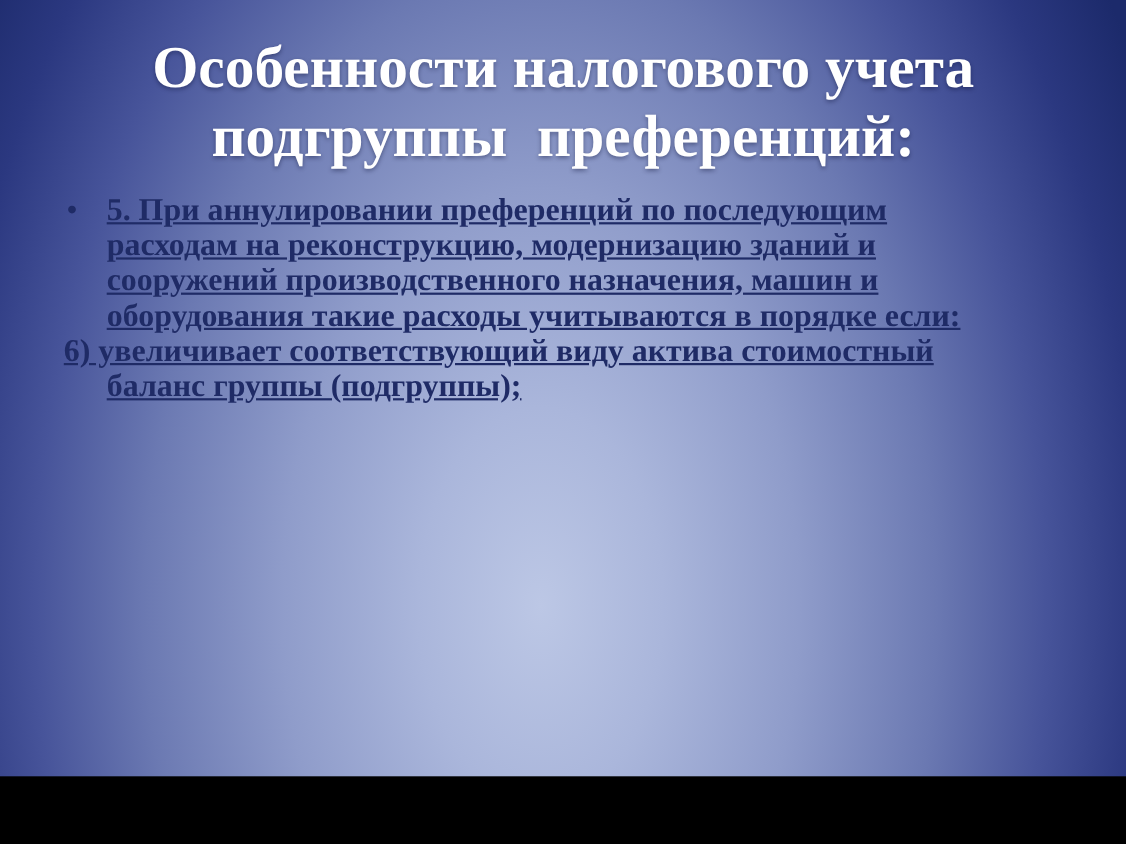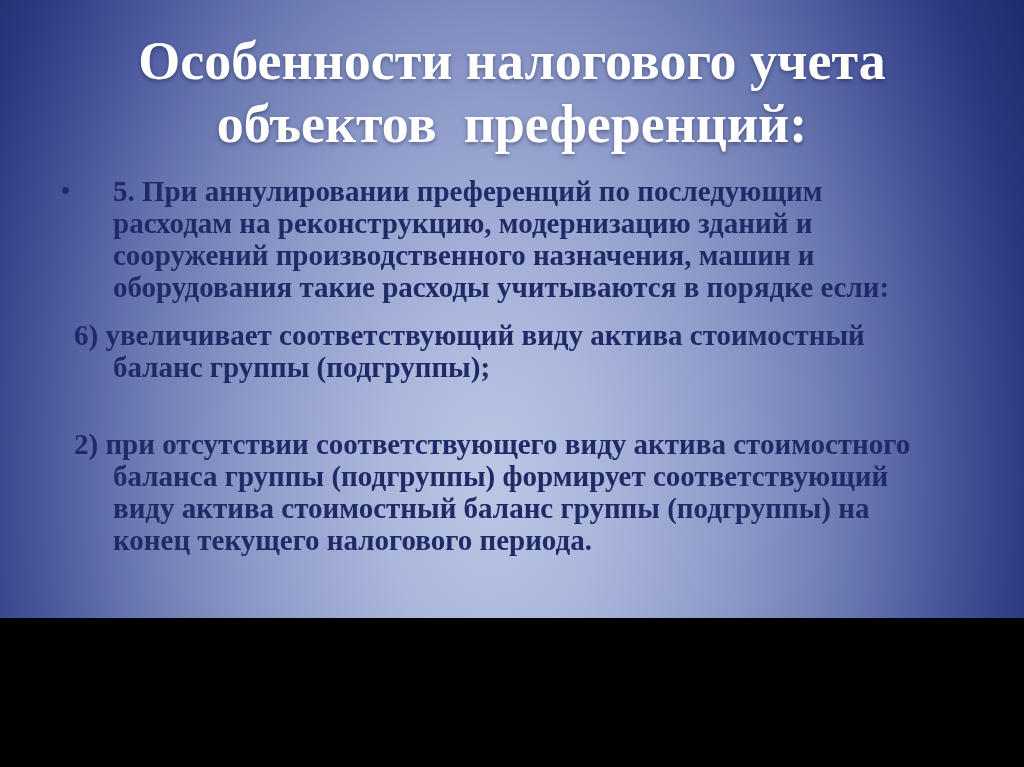--- a/index.html
+++ b/index.html
@@ -3,21 +3,21 @@
 <meta charset="utf-8">
 <style>
   html, body {
     margin: 0;
     padding: 0;
     background: #000;
   }
   .slide {
     position: relative;
     width: 1024px;
-    height: 618px;
+    height: 706px;
     overflow: hidden;
     font-family: "Liberation Serif", "DejaVu Serif", serif;
     font-weight: bold;
     background: radial-gradient(
       ellipse 620px 1000px at 48% 78%,
       #bcc7e5 0%,
       #aab6db 18%,
       #8f9cca 38%,
       #6b79b2 58%,
       #47549a 74%,
@@ -39,24 +39,25 @@
     white-space: pre;
   }
   .body {
     margin: 19px 20px 0 58px;
     width: 950px;
     color: #1f2b66;
     font-size: 29px;
     line-height: 32px;
   }
   .para {
-    margin: 16px;
+    margin: 0;
     padding-left: 39px;
     white-space: pre;
     font-weight: bold;
+    text-decoration: underline;
   }
   .hang {
     text-indent: -39px;
   }
   .bullet-row {
     position: relative;
   }
   .bullet {
     position: absolute;
     left: 3px;
@@ -68,36 +69,32 @@
     margin-top: 45px;
   }
 </style>
 </head>
 <body>
 
 <div class="slide">
 
   <h1 class="title">
     <span class="title-line">Особенности налогового учета</span>
-    <span class="title-line">объектов  преференций:</span>
+    <span class="title-line">подгруппы  преференций:</span>
   </h1>
 
   <div class="body">
 
     <div class="bullet-row">
       <span class="bullet">•</span>
       <p class="para">5. При аннулировании преференций по последующим
 расходам на реконструкцию, модернизацию зданий и
 сооружений производственного назначения, машин и
 оборудования такие расходы учитываются в порядке если:</p>
     </div>
 
     <p class="para hang item-1">6) увеличивает соответствующий виду актива стоимостный
 баланс группы (подгруппы);</p>
 
-    <p class="para hang item-2">2) при отсутствии соответствующего виду актива стоимостного
-баланса группы (подгруппы) формирует соответствующий
-виду актива стоимостный баланс группы (подгруппы) на
-конец текущего налогового периода.</p>
 
   </div>
 
 </div>
 
 </body></html>

